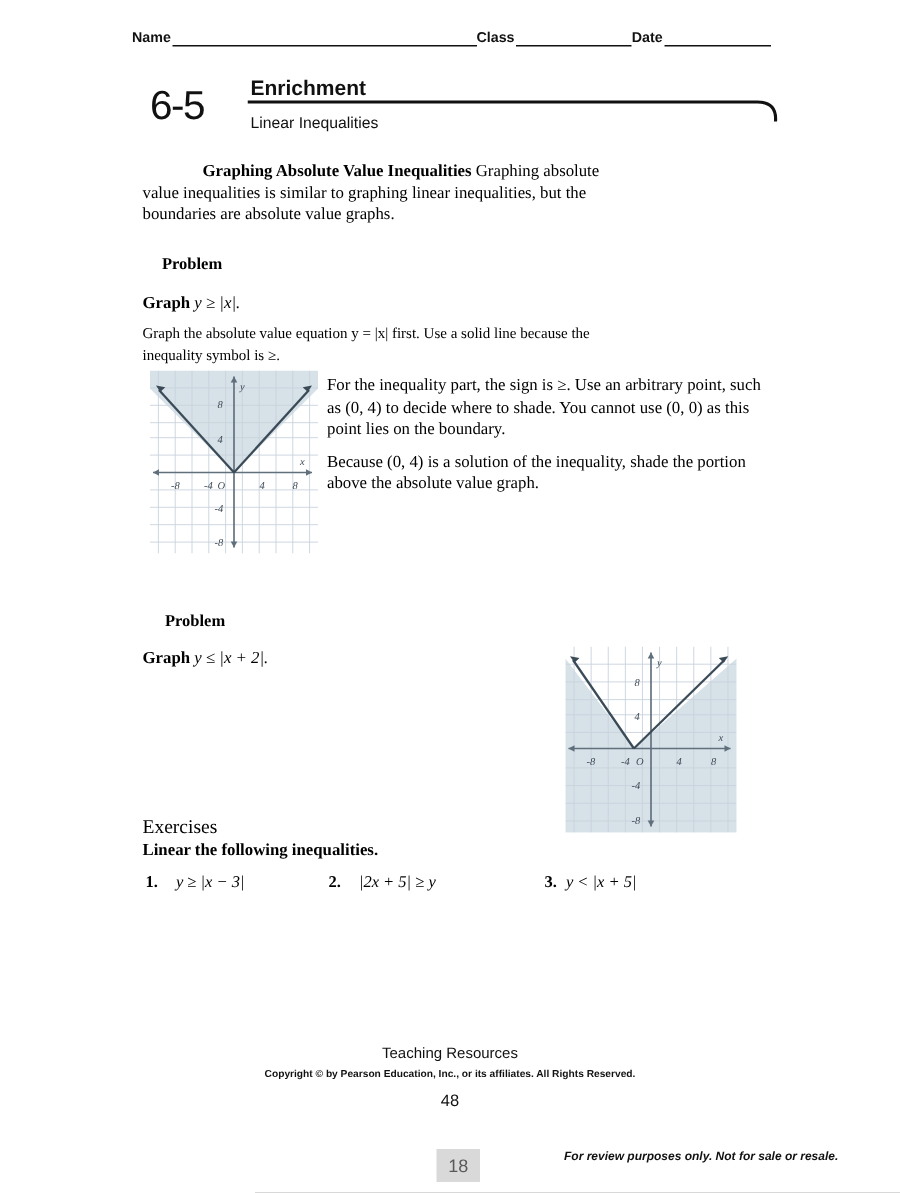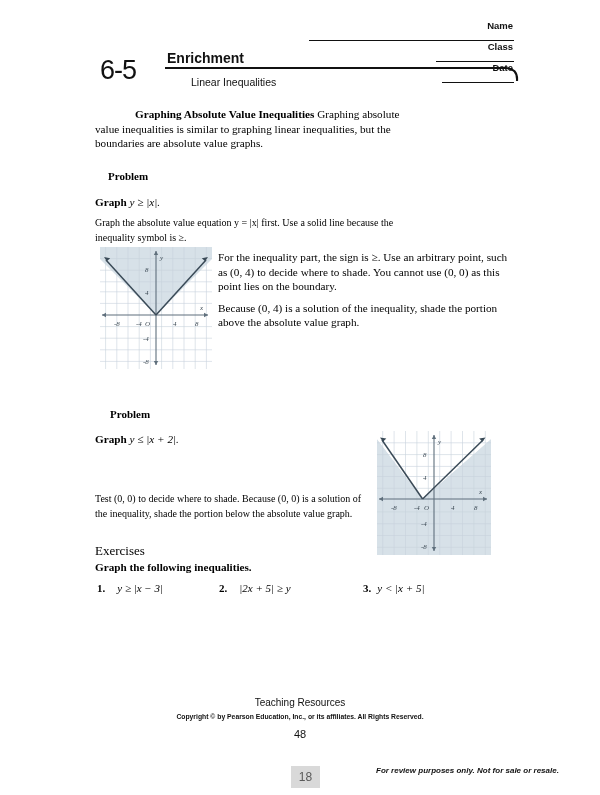--- a/index.html
+++ b/index.html
@@ -8,21 +8,21 @@
     position:relative;
     width:600px;height:795px;
     background:#ffffff;
     overflow:hidden;
   }
   
   .nameline{
     position:absolute;left:88px;top:20px;width:426px;
     font-family:"Liberation Sans", sans-serif;
     font-size:9.5px;font-weight:bold;color:#111;
-    display:flex;align-items:flex-end;white-space:nowrap;flex-direction:column;
+    display:flex;align-items:flex-end;white-space:nowrap;
   }
   .nameline .lbl{padding-right:1px;}
   .nameline .rule{
     border-bottom:1px solid #111;
     display:inline-block;height:9px;
   }
   .r-name{width:205px;}
   .r-class{width:78px;}
   .r-date{width:72px;}
   
@@ -32,21 +32,21 @@
     font-size:27px;color:#111;letter-spacing:-1px;
   }
   .banner-title{
     position:absolute;left:167px;top:50px;
     font-family:"Liberation Sans", sans-serif;
     font-size:14px;font-weight:bold;color:#111;
   }
   .banner-sub{
     position:absolute;left:167px;top:76px;
     font-family:"Liberation Sans", sans-serif;
-    font-size:10.5px;color:#111;margin-left:24px;
+    font-size:10.5px;color:#111;
   }
   .banner-rule{position:absolute;left:165px;top:66px;width:355px;height:16px;}
   
   .intro{
     position:absolute;left:95px;top:107px;width:310px;
     font-size:11.2px;line-height:14.5px;color:#000;text-align:left;
   }
   .intro b{font-weight:bold;margin-left:40px;}
   .problem-head{
     position:absolute;
@@ -204,21 +204,20 @@
 
   <div class="sidepara">
     <p>For the inequality part, the sign is ≥. Use an arbitrary point, such as (0, 4) to decide where to shade. You cannot use (0, 0) as this point lies on the boundary.</p>
     <p>Because (0, 4) is a solution of the inequality, shade the portion above the absolute value graph.</p>
   </div>
 
   <div class="problem-head p2-head">Problem</div>
   <div class="graphstmt g2">
     <b>Graph</b><i class="mv"> y ≤ |x + 2|.</i>
   </div>
-  <div class="para p2b">Test (0, 0) to decide where to shade. Because (0, 0) is a solution of the inequality, shade the portion below the absolute value graph.</div>
 
   <svg class="graph graph2" width="114" height="124" viewBox="0 0 114 124">
     <rect x="0" y="0" width="114" height="124" fill="#ffffff"></rect>
 
     <path d="M0 0 L0 124 L114 124 L114 0 L114 8 L45.6 68 L0 8 Z" fill="#d7e1e8" fill-rule="evenodd"></path>
     <path d="M0 8 L45.6 68 L114 8 L114 124 L0 124 Z" fill="#d7e1e8"></path>
     <path d="M0 0 L114 0 L114 8 L45.6 68 L0 8 Z" fill="#ffffff"></path>
 
     <g stroke="#c8d2dc" stroke-width="0.6">
       <line x1="5.7" y1="0" x2="5.7" y2="124"></line>
@@ -267,21 +266,21 @@
       <text x="46" y="26">8</text>
       <text x="46" y="49">4</text>
       <text x="44" y="95">-4</text>
       <text x="44" y="118">-8</text>
       <text x="102" y="63">x</text>
       <text x="61" y="13">y</text>
     </g>
   </svg>
 
   <div class="ex-head">Exercises</div>
-  <div class="ex-sub">Graph the following inequalities.</div>
+  <div class="ex-sub">Linear the following inequalities.</div>
 
   <div class="ex-item ex1">
     <span class="num">1.</span><i class="mv body">y ≥ |x − 3|</i>
   </div>
   <div class="ex-item ex2">
     <span class="num">2.</span><i class="mv body">|2x + 5| ≥ y</i>
   </div>
   <div class="ex-item ex3">
     <span class="num">3.</span><i class="mv body">y &lt; |x + 5|</i>
   </div>

